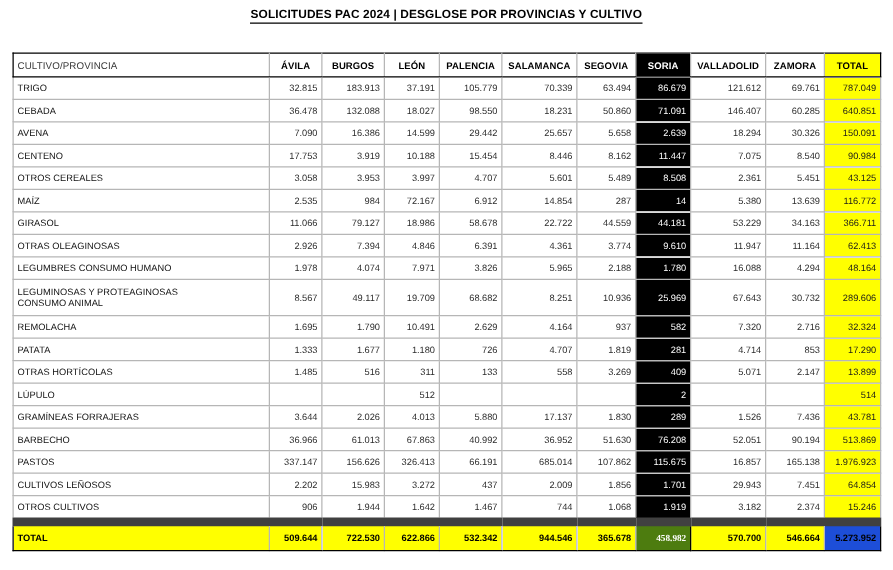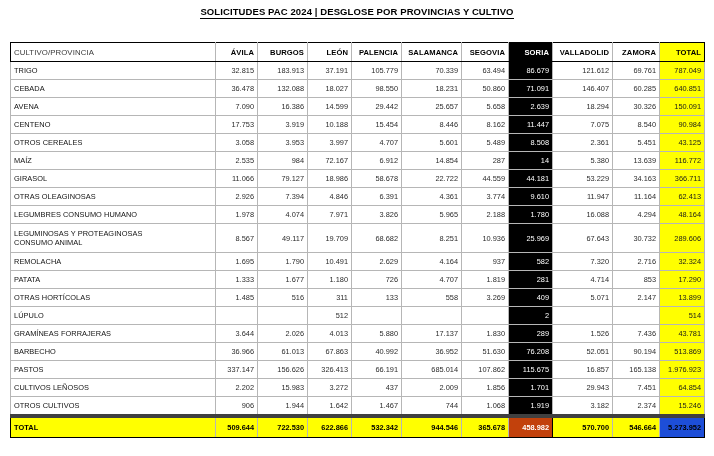--- a/index.html
+++ b/index.html
@@ -65,21 +65,21 @@
   col.c-sa    { width: 60px; }
   col.c-se    { width: 47px; }
   col.c-so    { width: 44px; }
   col.c-va    { width: 60px; }
   col.c-za    { width: 47px; }
   col.c-to    { width: 45px; }
 
   
   tr.head td {
     font-weight: bold;
-    text-align: right;
+    text-align: center;
     font-size: 7.6px;
     height: 18px;
     border-top: 1.6px solid #000;
     border-bottom: 1.6px solid #000;
     color: #000;
     letter-spacing: 0.1px;
   }
   tr.head td.crop-head {
     text-align: left;
     font-weight: normal;
@@ -139,30 +139,31 @@
     height: 19px;
     border-top: 1.6px solid #000;
     border-bottom: 1.6px solid #000;
   }
   tr.total-row td.crop {
     text-align: left;
     border-left: 1.6px solid #000;
   }
   tr.total-row td.num { text-align: right; }
   tr.total-row td.soria-total {
-    background: #c2410c;
+    background: #4d7c0f;
     color: #ffffff;
     border-left: 1px solid #000;
     border-right: 1px solid #000;
+    font-family: Liberation Serif, serif;
   }
   tr.total-row td.total {
     background: #1d4ed8;
     border-right: 1.6px solid #000;
   }
-  tr.last-data td { border-bottom: 4px solid #404040; }
+  tr.last-data td { border-bottom: 7px solid #404040; }
 </style>
 </head>
 <body>
 
 <div id="page">
 
   <div id="title">
     <span>SOLICITUDES PAC 2024 | DESGLOSE POR PROVINCIAS Y CULTIVO</span>
   </div>
 

